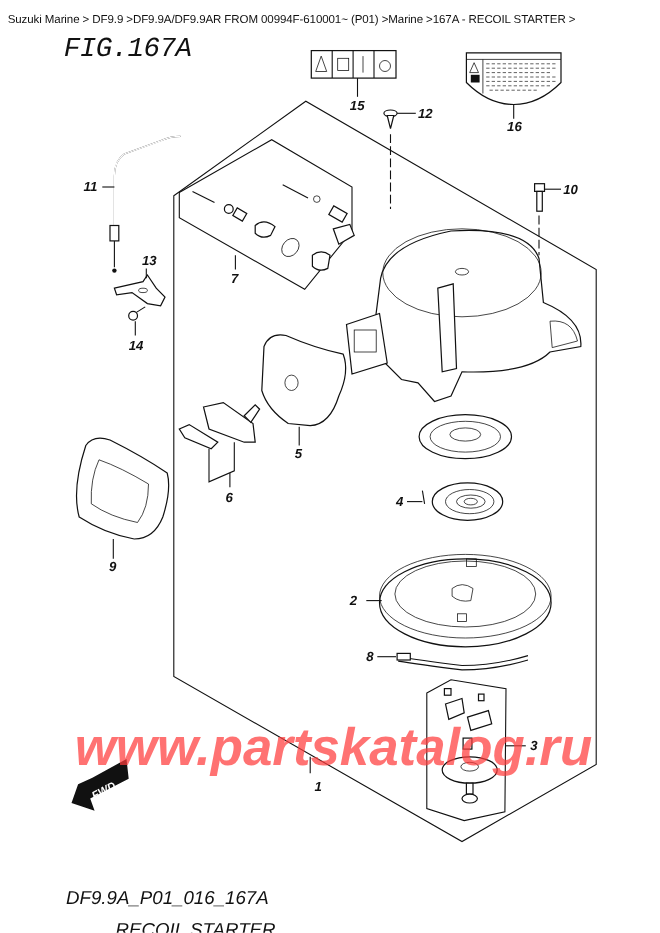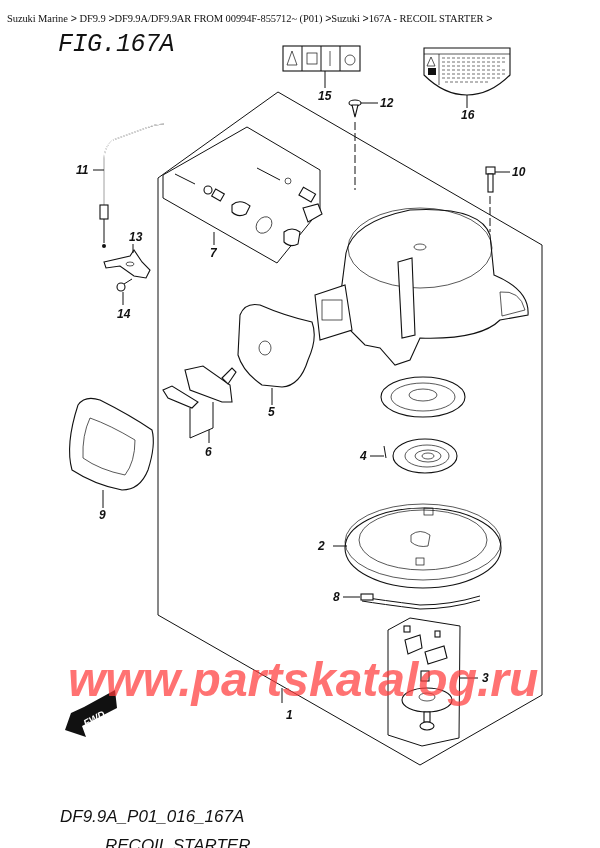--- a/index.html
+++ b/index.html
@@ -1,34 +1,34 @@
 <!DOCTYPE html>
 <html><head>
 <meta charset="utf-8">
 <style>
   html, body { margin:0; padding:0; background:#ffffff; }
   body { width:600px; height:848px; position:relative; overflow:hidden; font-family:"Liberation Sans", sans-serif; color:#111; }
   .breadcrumb { position:absolute; left:7px; top:12px; font-size:10.5px; white-space:nowrap; letter-spacing:-0.1px; }
-  .breadcrumb a { color:#111; text-decoration:none;font-family:Liberation Serif, serif; }
+  .breadcrumb a { color:#111; text-decoration:none; }
   .fig-title { position:absolute; left:58px; top:30px; font-size:25px; font-style:italic; font-family:Liberation Mono, monospace; letter-spacing:-0.5px; }
   svg.diagram { position:absolute; left:0; top:0; }
   .callout { font-family:"Liberation Sans", sans-serif; font-style:italic; font-weight:bold; font-size:12px; fill:#111; }
   .ln { stroke:#111; stroke-width:1; fill:none; }
   .part { stroke:#111; stroke-width:1.1; fill:#fff; }
   .thin { stroke:#111; stroke-width:0.7; fill:none; }
   .watermark { position:absolute; left:68px; top:652px; font-size:48px; font-weight:bold; font-style:italic; color:rgba(255,60,60,0.72); letter-spacing:0px; white-space:nowrap; font-family:"Liberation Sans", sans-serif; pointer-events:none; }
   .footer { position:absolute; left:60px; font-size:17px; font-style:italic; white-space:nowrap; }
   .footer.code { top:807px; }
   .footer.name { top:836px;margin-left:45px; }
 </style>
 </head>
 <body>
 
 <div class="breadcrumb">
-  <a>Suzuki Marine</a><span> &gt; </span><a>DF9.9</a><span> &gt;</span><a>DF9.9A/DF9.9AR FROM 00994F-855712~ (P01)</a><span> &gt;</span><a>Suzuki</a><span> &gt;</span><a>167A - RECOIL STARTER</a><span> &gt;</span>
+  <a>Suzuki Marine</a><span> &gt; </span><a>DF9.9</a><span> &gt;</span><a>DF9.9A/DF9.9AR FROM 00994F-610001~ (P01)</a><span> &gt;</span><a>Marine</a><span> &gt;</span><a>167A - RECOIL STARTER</a><span> &gt;</span>
 </div>
 
 <div class="fig-title">FIG.167A</div>
 
 <svg class="diagram" width="600" height="848" viewBox="0 0 600 848">
 
   <polygon class="ln" points="158,178 278,92 542,245 542,695 420,765 158,615"></polygon>
 
   <g>
     <rect x="283" y="46" width="77" height="25" class="part" stroke-width="1.6"></rect>

